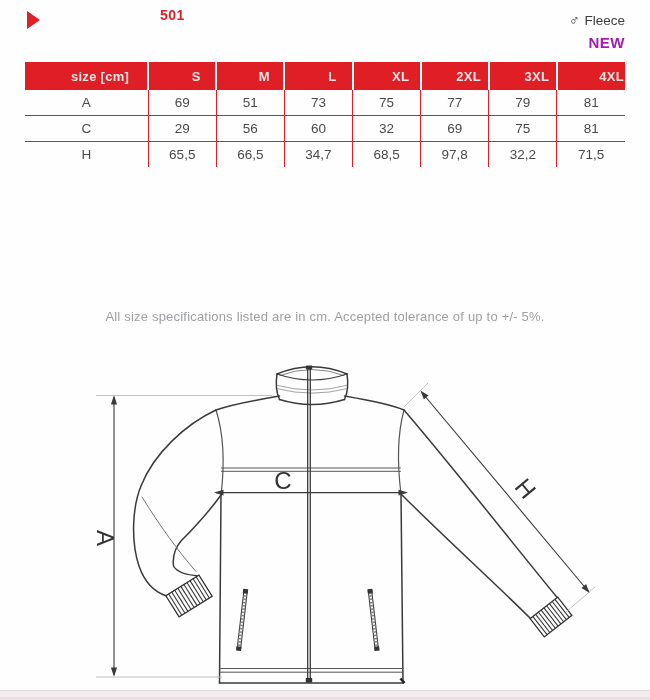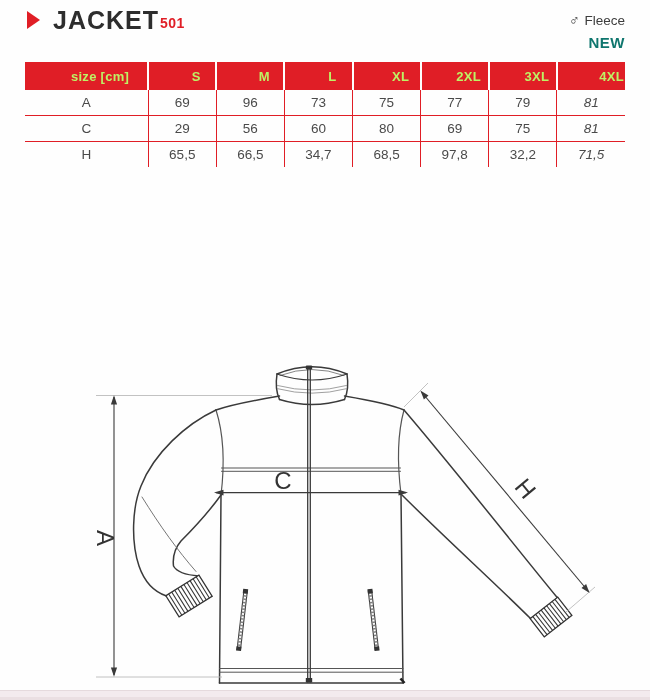--- a/index.html
+++ b/index.html
@@ -4,54 +4,53 @@
 <style>
   html,body{margin:0;padding:0;}
   body{font-family:"Liberation Sans",sans-serif;background:#ffffff;}
   #page{position:relative;width:650px;height:700px;background:#fefefe;overflow:hidden;}
 
   
   .hdr{position:absolute;left:0;top:0;width:650px;height:56px;}
   .tri{position:absolute;left:27px;top:11px;width:0;height:0;
        border-left:13px solid #e01e26;border-top:9px solid transparent;border-bottom:9px solid transparent;}
   .title{position:absolute;left:53px;top:6px;font-size:25px;font-weight:800;color:#2d2d2d;letter-spacing:1px;}
-  .code{position:absolute;left:160px;top:7px;font-size:14px;font-weight:800;color:#e01e26;letter-spacing:.5px;margin-top:8px;}
+  .code{position:absolute;left:160px;top:7px;font-size:14px;font-weight:800;color:#e01e26;letter-spacing:.5px;}
   .gender{position:absolute;right:25px;top:12px;font-size:13.5px;color:#3d3d3d;text-align:center;margin-left:28px;}
   .gender .sym{font-size:14px;margin-right:5px;color:#2f2f2f;}
-  .newbadge{position:absolute;right:25px;top:34px;font-size:15px;font-weight:800;color:#0f766e;letter-spacing:.5px;}
+  .newbadge{position:absolute;right:25px;top:34px;font-size:15px;font-weight:800;color:#a21caf;letter-spacing:.5px;}
 
   
   table.size{position:absolute;left:25px;top:62px;width:600px;border-collapse:collapse;table-layout:fixed;}
-  table.size th{background:#e01e26;color:#bef264;font-size:13px;font-weight:600;height:26px;
+  table.size th{background:#e01e26;color:#e5e5e5;font-size:13px;font-weight:600;height:26px;
                 border-right:2px solid #fefefe;letter-spacing:.3px;padding-left:29px;}
   table.size th:last-child{border-right:none;text-align:right;}
   table.size td{height:23px;text-align:center;font-size:13.5px;color:#4a4a4a;
                 border-right:1.5px solid #e01e26;}
-  table.size td:last-child{border-right:none;font-style:italic;}
+  table.size td:last-child{border-right:none;}
   table.size tbody tr + tr td{border-top:1.5px solid #e01e26;}
 
   .note{position:absolute;left:0;top:309px;width:650px;text-align:center;
         font-size:13px;color:#9da0a3;letter-spacing:.2px;}
 
   
   svg.diagram{position:absolute;left:0;top:0;width:650px;height:700px;}
   svg.diagram text{font-family:"Liberation Sans",sans-serif;font-size:24px;fill:#333;}
 
   
   .footer{position:absolute;left:0;bottom:0;width:650px;height:9px;background:#f3ebee;
           border-top:1px solid #e5dadd;box-shadow:inset 0 -3px 0 #eadfe2;}
 </style>
 </head>
 <body>
 
 <div id="page">
 
   <div class="hdr">
     <span class="tri"></span>
-    <span class="title">JACKET</span>
     <span class="code">501</span>
     <span class="gender"><span class="sym">♂</span><span>Fleece</span></span>
     <span class="newbadge">NEW</span>
   </div>
 
   <table class="size">
     <colgroup>
       <col style="width:123px">
         <col style="width:68px">
         <col style="width:68px">
@@ -70,50 +69,51 @@
         <th>XL</th>
         <th>2XL</th>
         <th>3XL</th>
         <th>4XL</th>
       </tr>
     </thead>
     <tbody>
       <tr>
         <td>A</td>
         <td>69</td>
-        <td>96</td>
+        <td>51</td>
         <td>73</td>
         <td>75</td>
         <td>77</td>
         <td>79</td>
         <td>81</td>
       </tr>
       <tr>
         <td>C</td>
         <td>29</td>
         <td>56</td>
         <td>60</td>
-        <td>80</td>
+        <td>32</td>
         <td>69</td>
         <td>75</td>
         <td>81</td>
       </tr>
       <tr>
         <td>H</td>
         <td>65,5</td>
         <td>66,5</td>
         <td>34,7</td>
         <td>68,5</td>
         <td>97,8</td>
         <td>32,2</td>
         <td>71,5</td>
       </tr>
     </tbody>
   </table>
 
+  <div class="note">All size specifications listed are in cm. Accepted tolerance of up to +/- 5%.</div>
 
   <svg class="diagram" viewBox="0 0 650 700">
 
     <g fill="none" stroke="#3a3a3a" stroke-linecap="round">
 
       <path d="M 277,374 Q 312,359.5 347,374" stroke-width="1.5"></path>
       <path d="M 280,375.5 Q 312,363.5 344,375.5" stroke-width="0.9" stroke="#777"></path>
       <path d="M 277,374 Q 312,386 347,374" stroke-width="1.2"></path>
       <path d="M 277,374 C 275.5,384 276,392 279.5,399.5" stroke-width="1.5"></path>
       <path d="M 347,374 C 348.5,384 348,392 344.5,399.5" stroke-width="1.5"></path>

